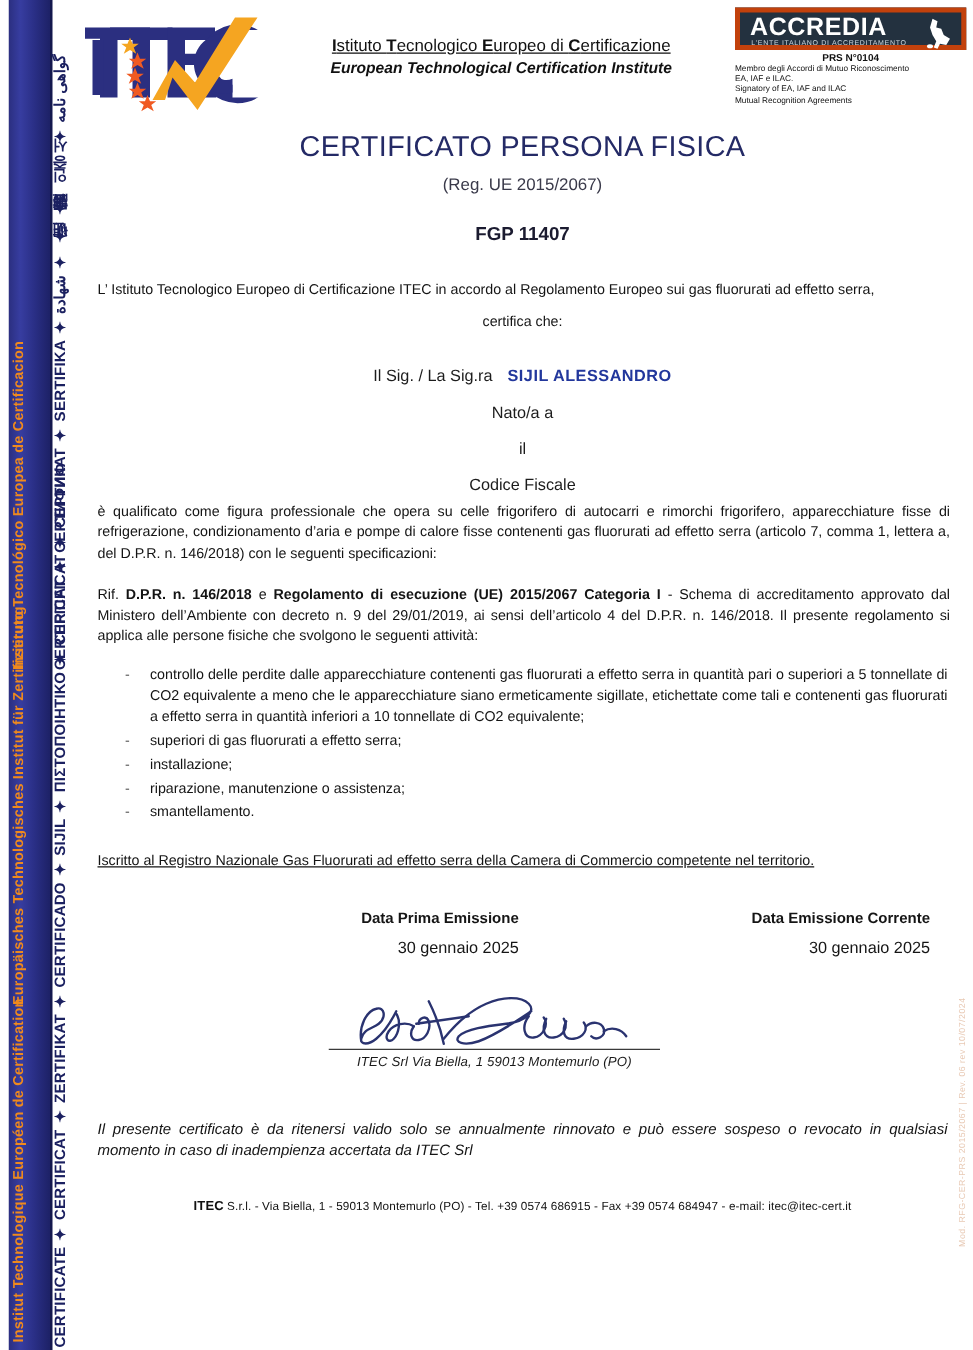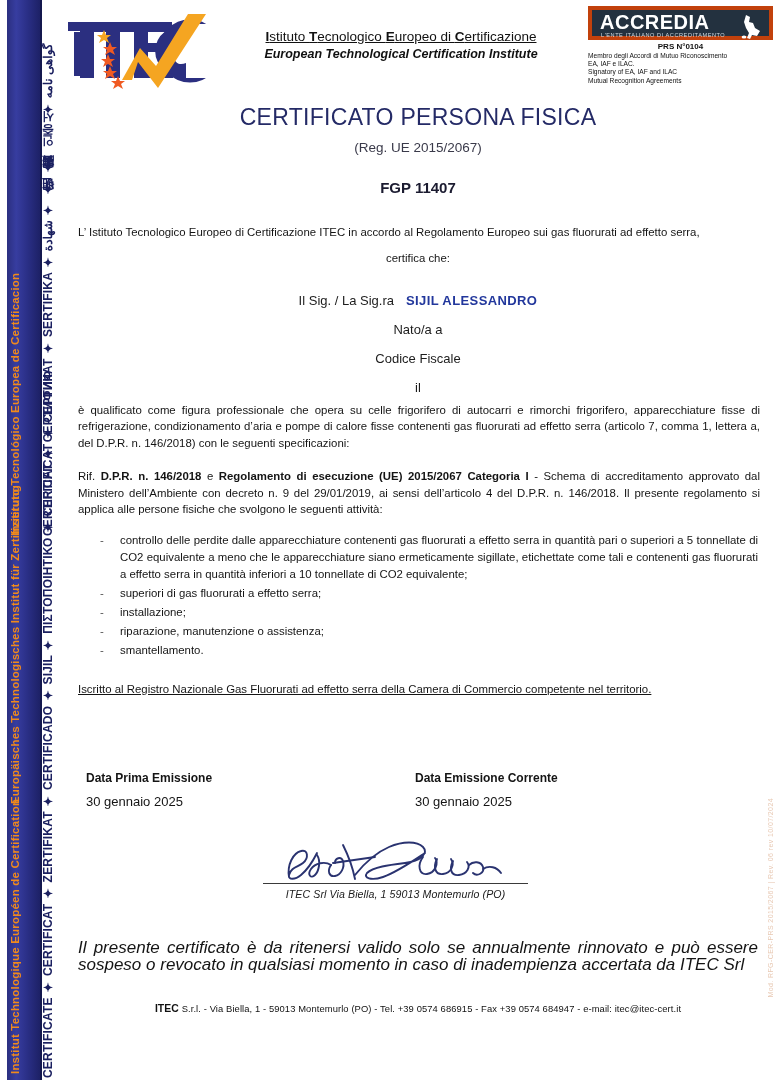--- a/index.html
+++ b/index.html
@@ -106,35 +106,35 @@
     position:relative;font-size:11.4px;line-height:17px;color:#141414;
     padding-left:62px;margin-bottom:2px;text-align:justify;
     margin-right:20px;
   }
   ul#acts li .dash{position:absolute;left:42px;top:0;color:#555;}
   #registro{margin-top:22px;text-decoration:underline;}
   
   #dates{
     display:flex;margin-top:30px;padding:0 34px 0 28px;
   }
-  .datecell{flex:1;text-align:left;margin-top:44px;}
+  .datecell{flex:1;text-align:right;}
   .datecell .dlabel{font-size:12px;font-weight:bold;color:#151515;}
   .datecell .dval{font-size:13px;color:#151515;margin-top:9px;}
   
   #sig{position:relative;margin-top:26px;height:74px;}
   #sigwrap{position:absolute;left:205px;top:0;width:265px;text-align:center;}
   #sigline{border-bottom:1px solid #3a3a3a;height:48px;position:relative;}
   #sigsvg{position:absolute;left:8px;top:-4px;}
   #sigaddr{
     font-size:10.6px;font-style:italic;font-weight:normal;color:#1a1a1a;
     margin-top:4px;letter-spacing:.1px;
   }
   
   #disclaimer{
-    margin:30px 20px 0 20px;font-size:17px;line-height:17px;
+    margin:30px 20px 0 20px;font-size:12px;line-height:17px;
     font-style:italic;color:#141414;text-align:justify;
   }
   
   #footer{
     margin-top:30px;text-align:center;font-size:9.4px;color:#111;
     letter-spacing:.1px;
   }
   #footer b{font-weight:bold;font-size:10.4px;}
 </style>
 </head>
@@ -231,24 +231,24 @@
   <div id="certifica">certifica che:</div>
 
   <div class="pblock">
     <div>
       <span class="plabel">Il Sig. / La Sig.ra</span><span class="pname">SIJIL  ALESSANDRO</span>
     </div>
     <div>
       <span>Nato/a  a</span>
     </div>
     <div>
+      <span>il</span>
+    </div>
+    <div>
       <span>Codice Fiscale</span>
-    </div>
-    <div>
-      <span>il</span>
     </div>
   </div>
 
   <div id="qual" class="body-txt">è qualificato come figura professionale che opera su celle frigorifero di autocarri e rimorchi frigorifero, apparecchiature fisse di refrigerazione, condizionamento d’aria e pompe di calore fisse contenenti gas fluorurati ad effetto serra (articolo 7, comma 1, lettera a, del D.P.R. n. 146/2018) con le seguenti specificazioni:</div>
 
   <div id="rif" class="body-txt">
     <span>Rif. </span><b>D.P.R. n. 146/2018</b><span> e </span><b>Regolamento di esecuzione (UE) 2015/2067 Categoria I</b><span> - Schema di accreditamento approvato dal Ministero dell’Ambiente con decreto n. 9 del 29/01/2019, ai sensi dell’articolo 4 del D.P.R. n. 146/2018. Il presente regolamento si applica alle persone fisiche che svolgono le seguenti attività:</span>
   </div>
 
   <ul id="acts">

